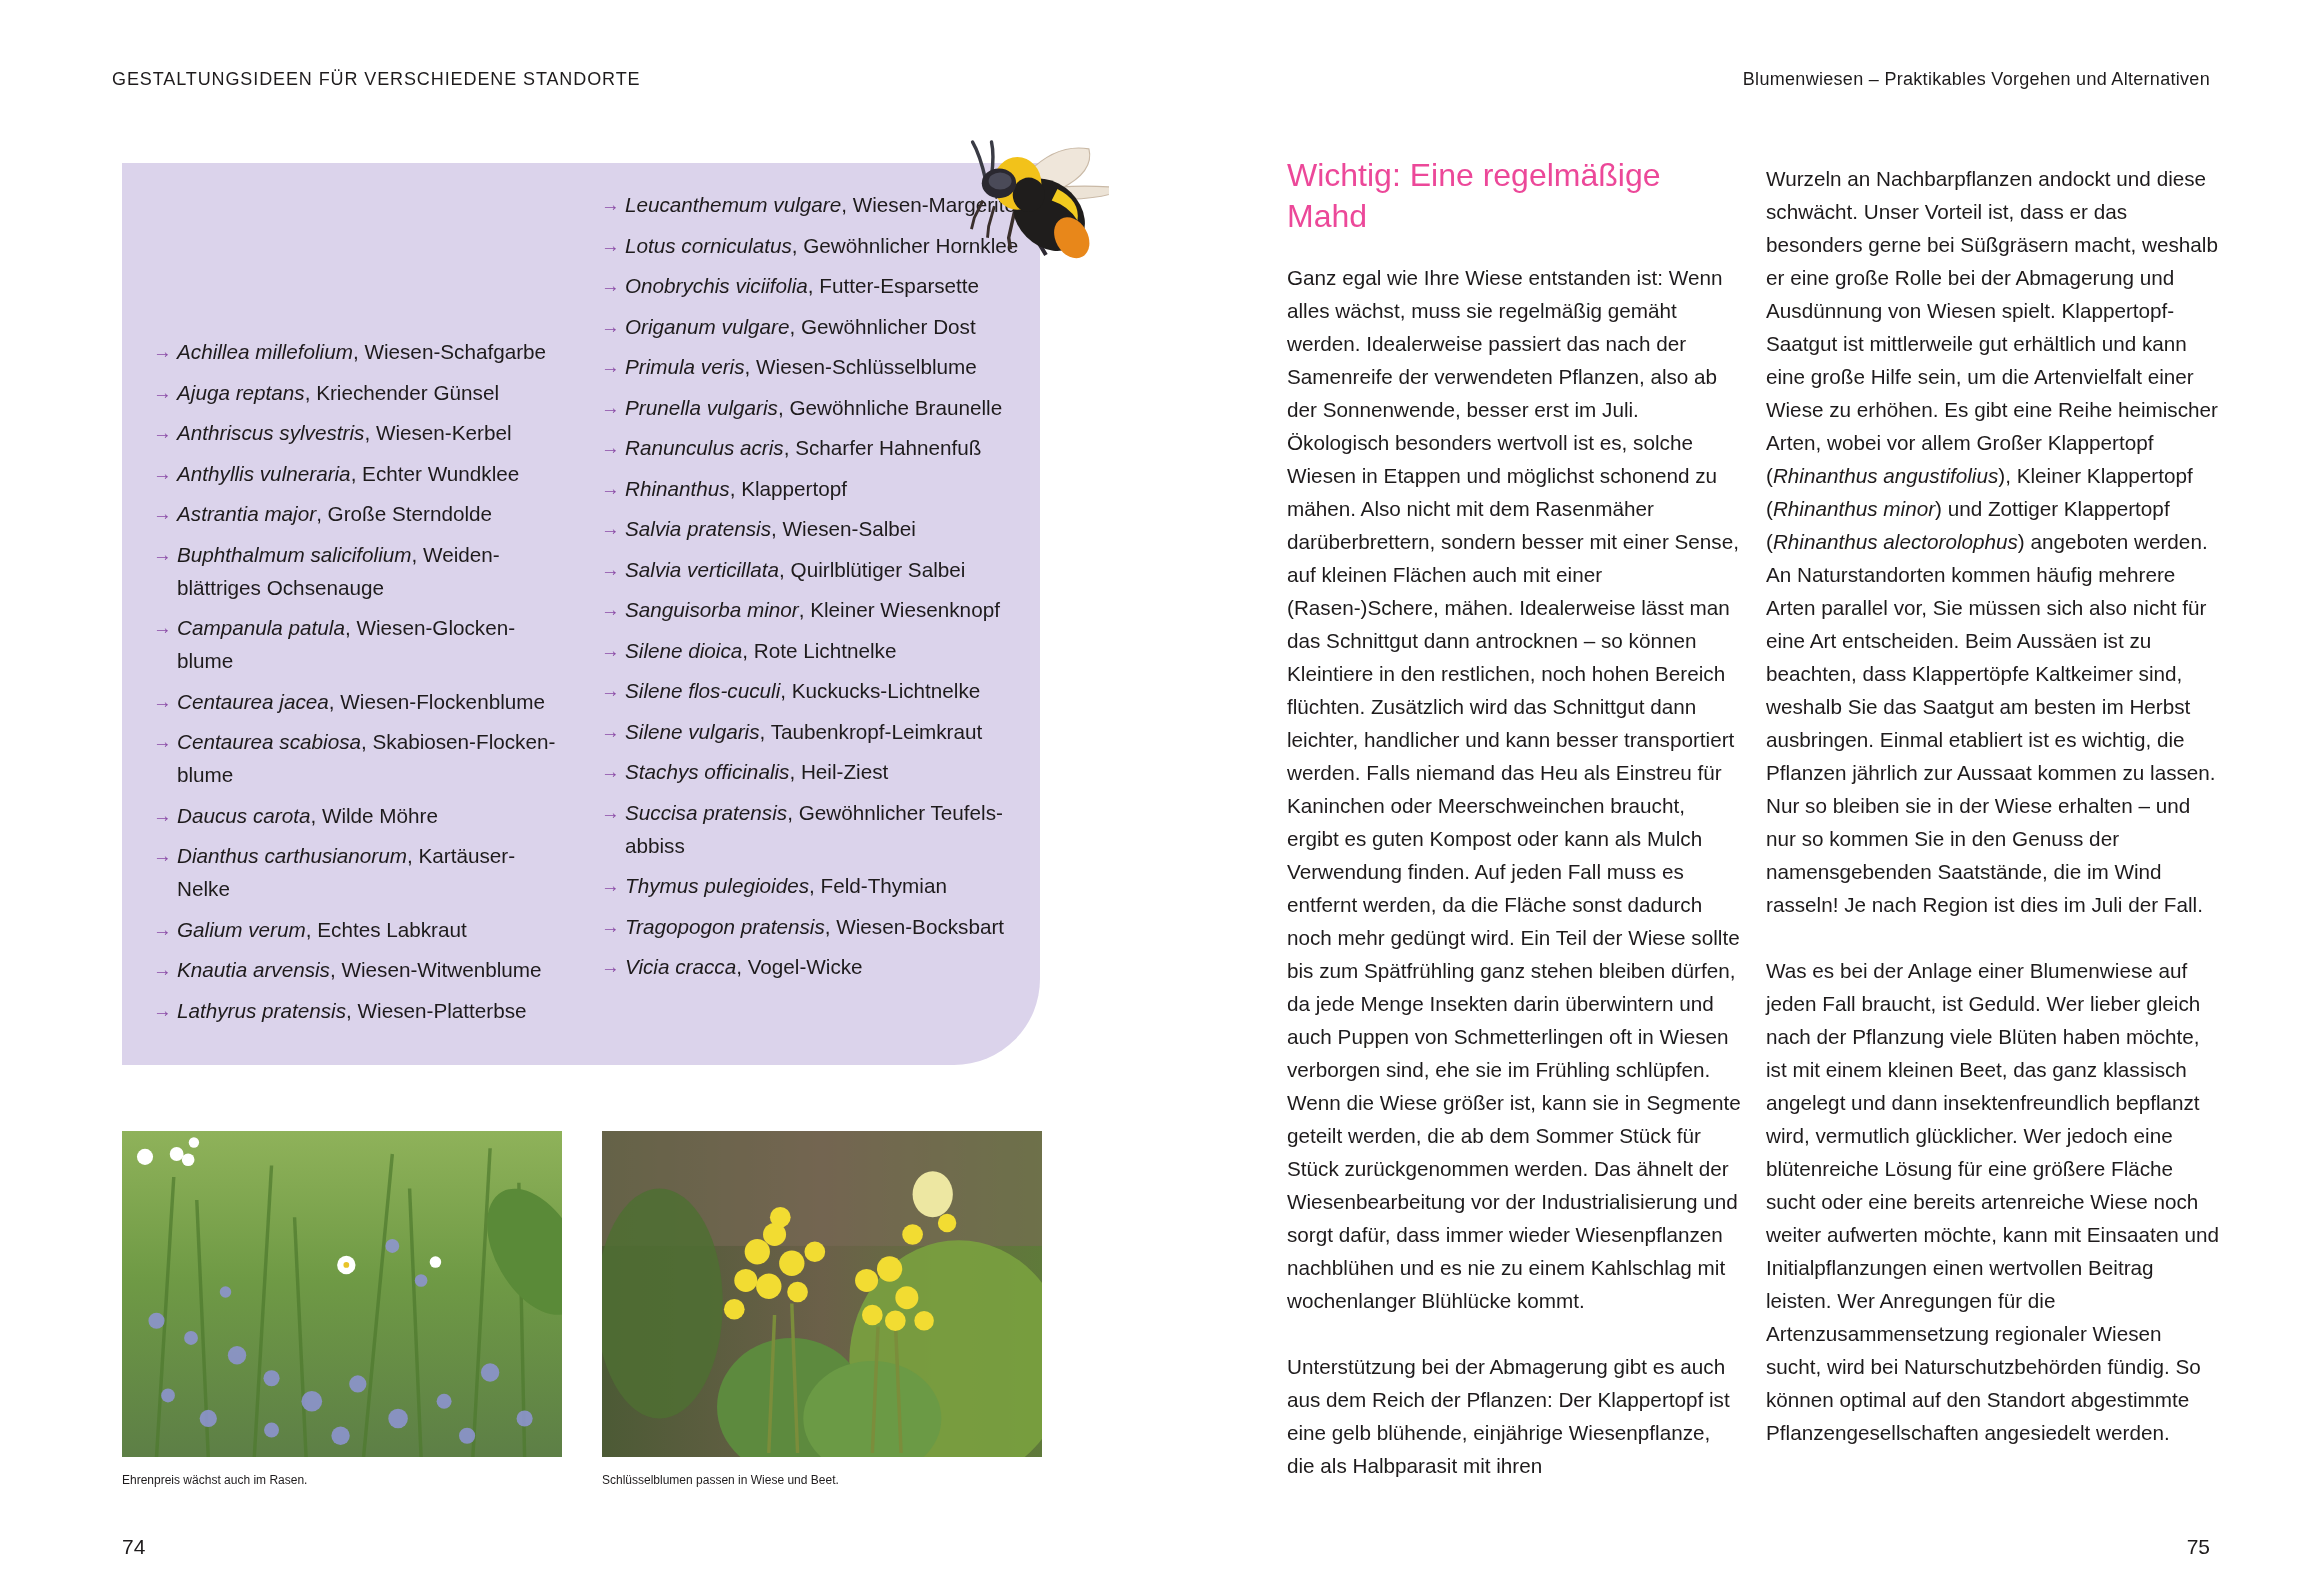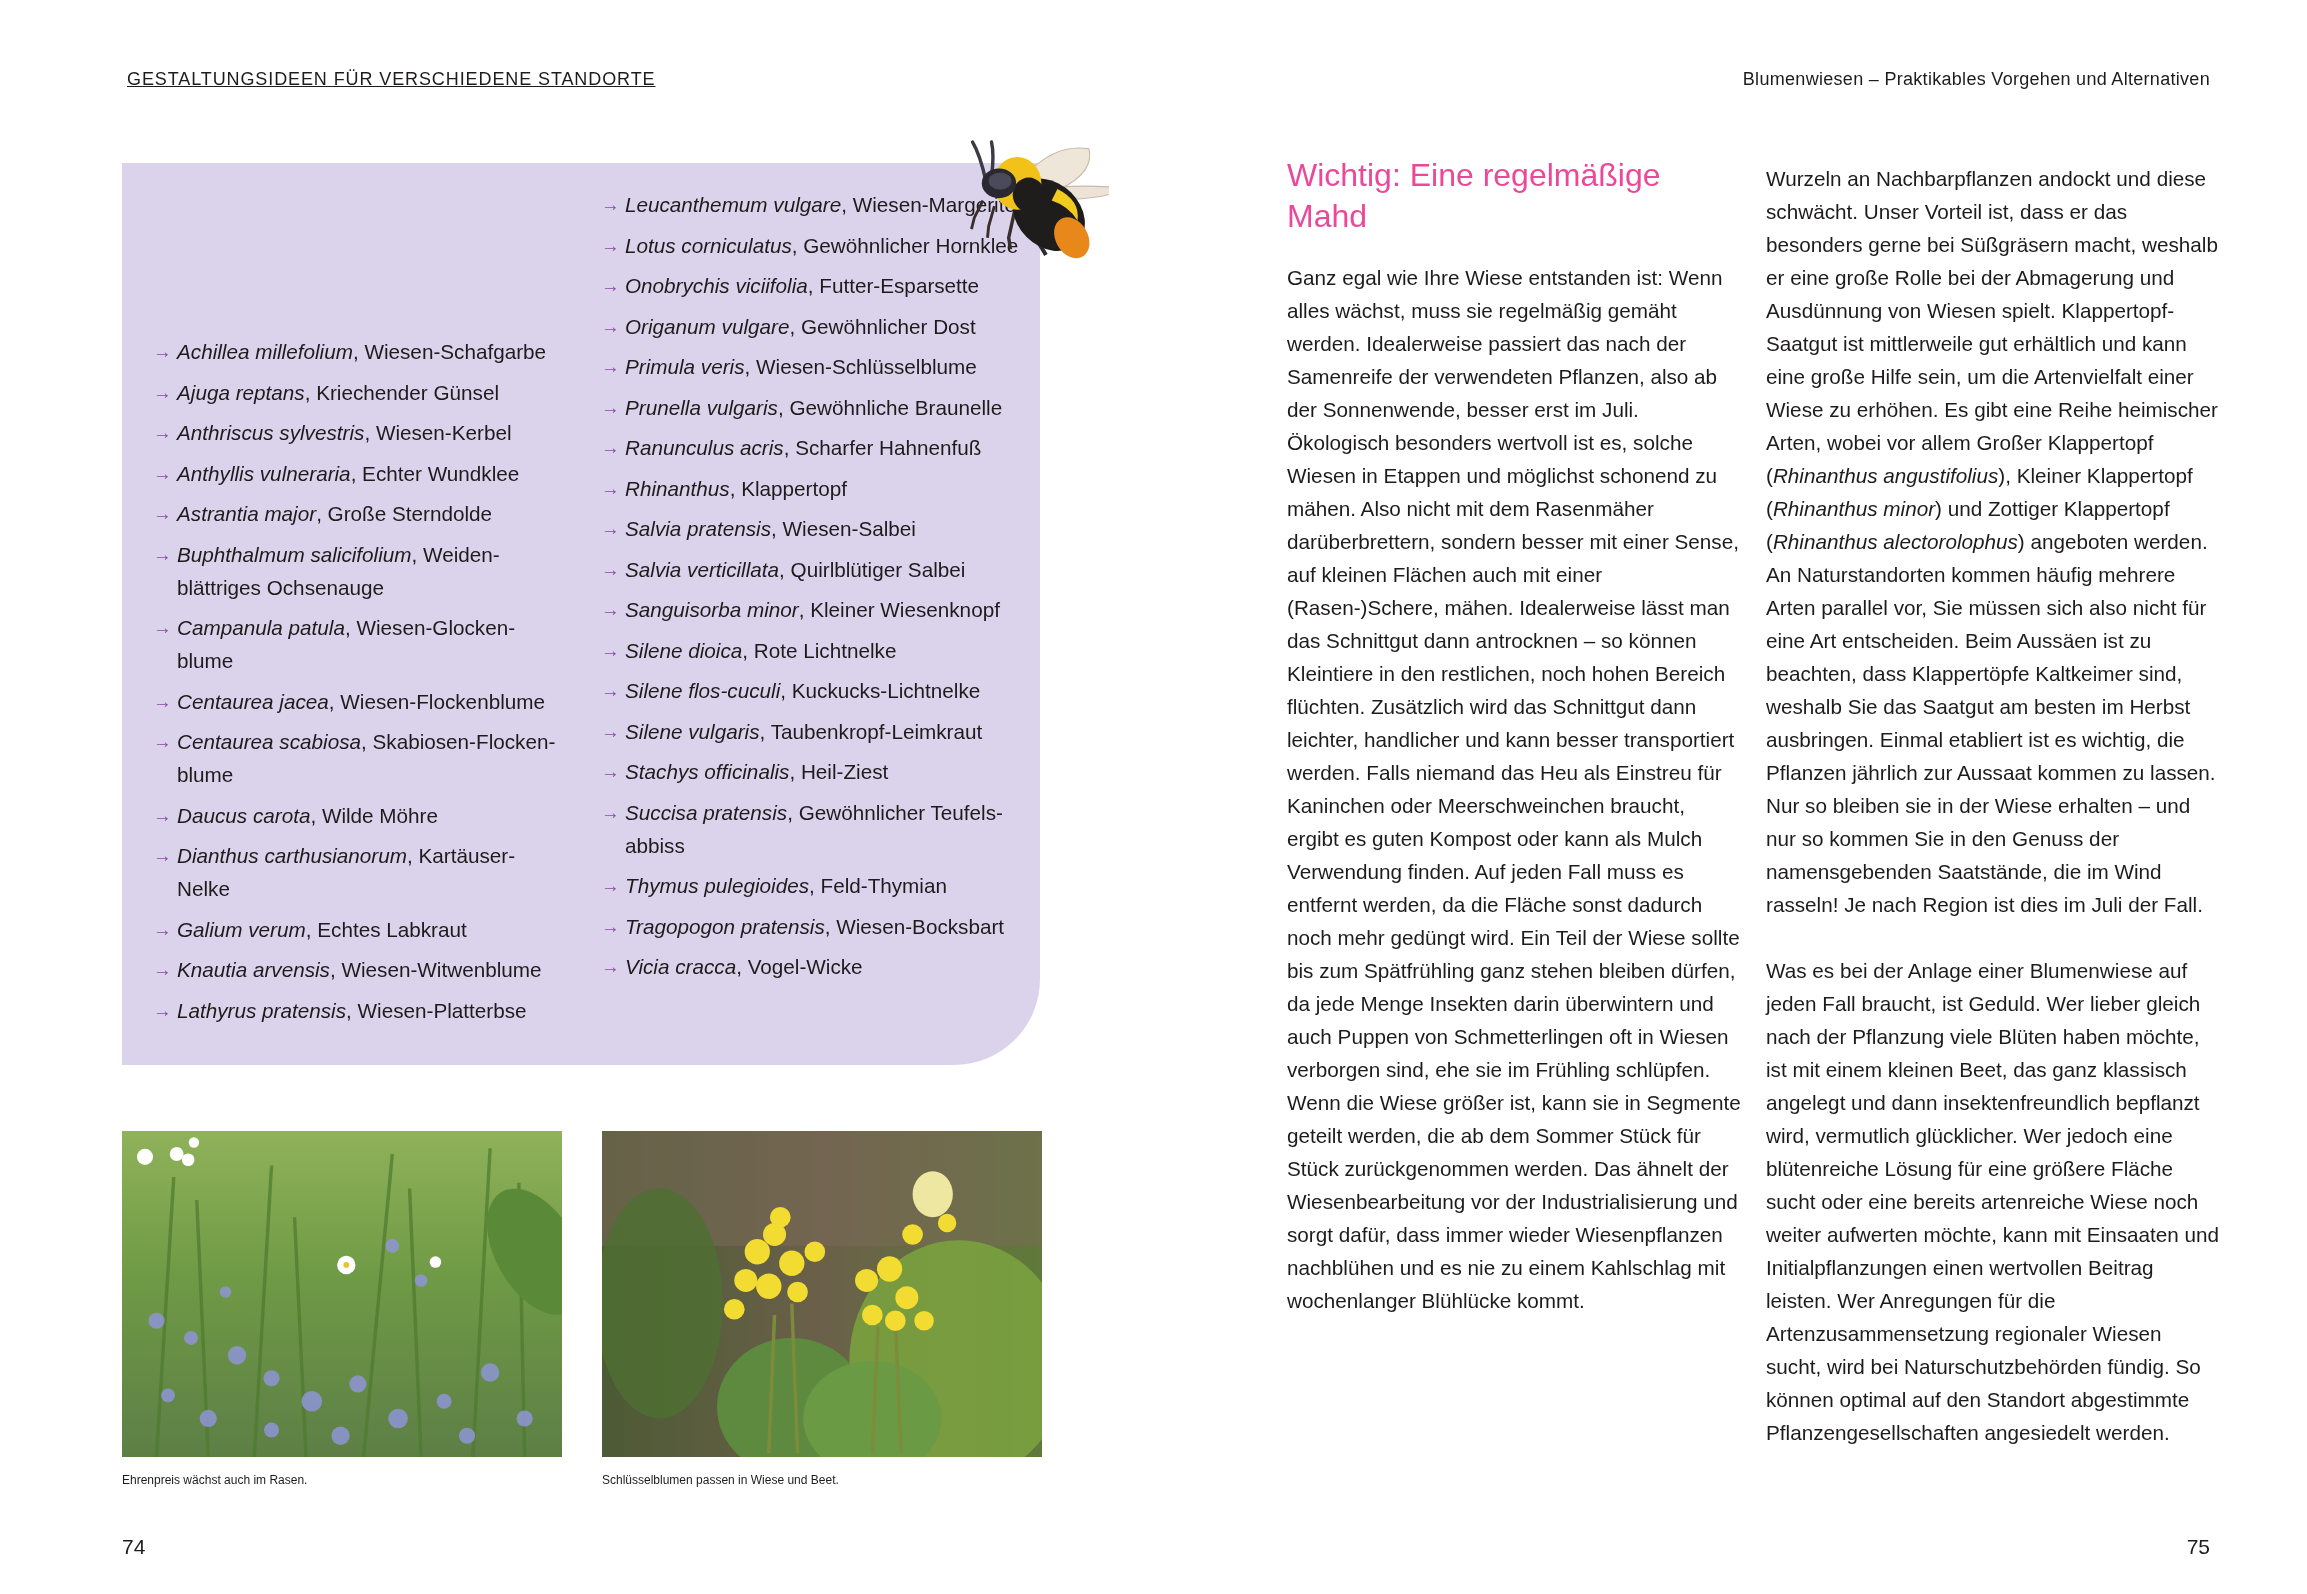--- a/index.html
+++ b/index.html
@@ -1,20 +1,20 @@
 <!DOCTYPE html>
 <html style="font-size:9.2px"><head>
 <meta charset="utf-8">
 <style>
   * { margin: 0; padding: 0; box-sizing: border-box; }
   html, body { width: 2307px; height: 1595px; background: #ffffff; overflow: hidden; }
   body { position: relative; font-family: "Liberation Sans", "DejaVu Sans", sans-serif; color: #1e1b1c; }
 
   .running-head { position: absolute; top: 69px; font-size: 18px; letter-spacing: 0.3px; color: #1e1b1c; white-space: nowrap; }
-  .running-head.left { left: 127px; text-transform: uppercase; letter-spacing: 0.9px; text-decoration: underline; }
+  .running-head.left { left: 112px; text-transform: uppercase; letter-spacing: 0.9px; }
   .running-head.right { right: 97px; }
 
   .page-number { position: absolute; top: 1535px; font-size: 21px; color: #1e1b1c; }
   .page-number.left { left: 122px; }
   .page-number.right { right: 97px; }
 
   
   .plant-box { position: absolute; left: 122px; top: 163px; width: 918px; height: 902px;
                background: #dbd3eb; border-bottom-right-radius: 86px; }
   .plant-box-title { position: absolute; left: 30px; top: 29px; width: 414px;
@@ -223,20 +223,21 @@
 <div class="caption right">Schlüsselblumen passen in Wiese und Beet.</div>
 
 <div class="page-number left">74</div>
 
 <div class="running-head right">Blumenwiesen – Praktikables  Vorgehen und Alternativen</div>
 
 <h1 class="article-title">Wichtig: Eine regelmäßige Mahd</h1>
 
 <div class="text-col col1">
   <p>Ganz egal wie Ihre Wiese entstanden ist: Wenn alles wächst, muss sie regelmäßig gemäht werden. Idealerweise passiert das nach der Samenreife der verwendeten Pflanzen, also ab der Sonnenwende, besser erst im Juli. Ökologisch besonders wertvoll ist es, solche Wiesen in Etappen und möglichst schonend zu mähen. Also nicht mit dem Rasenmäher darüberbrettern, sondern besser mit einer Sense, auf kleinen Flächen auch mit einer (Rasen-)Schere, mähen. Idealerweise lässt man das Schnittgut dann antrocknen – so können Kleintiere in den restlichen, noch hohen Bereich flüchten. Zusätzlich wird das Schnittgut dann leichter, handlicher und kann besser transportiert werden. Falls niemand das Heu als Einstreu für Kaninchen oder Meerschweinchen braucht, ergibt es guten Kompost oder kann als Mulch Verwendung finden. Auf jeden Fall muss es entfernt werden, da die Fläche sonst dadurch noch mehr gedüngt wird. Ein Teil der Wiese sollte bis zum Spätfrühling ganz stehen bleiben dürfen, da jede Menge Insekten darin überwintern und auch Puppen von Schmetterlingen oft in Wiesen verborgen sind, ehe sie im Frühling schlüpfen. Wenn die Wiese größer ist, kann sie in Segmente geteilt werden, die ab dem Sommer Stück für Stück zurückgenommen werden. Das ähnelt der Wiesenbearbeitung vor der Industrialisierung und sorgt dafür, dass immer wieder Wiesenpflanzen nachblühen und es nie zu einem Kahlschlag mit wochenlanger Blühlücke kommt.</p>
+  <p>Unterstützung bei der Abmagerung gibt es auch aus dem Reich der Pflanzen: Der Klappertopf ist eine gelb blühende, einjährige Wiesenpflanze, die als Halbparasit mit ihren</p>
 </div>
 
 <div class="text-col col2">
   <p><span>Wurzeln an Nachbarpflanzen andockt und diese schwächt. Unser Vorteil ist, dass er das besonders gerne bei Süßgräsern macht, weshalb er eine große Rolle bei der Abmagerung und Ausdünnung von Wiesen spielt. Klappertopf-Saatgut ist mittlerweile gut erhältlich und kann eine große Hilfe sein, um die Artenvielfalt einer Wiese zu erhöhen. Es gibt eine Reihe heimischer Arten, wobei vor allem Großer Klappertopf (</span><em>Rhinanthus angustifolius</em><span>), Kleiner Klappertopf (</span><em>Rhinanthus minor</em><span>) und Zottiger Klappertopf (</span><em>Rhinanthus alectorolophus</em><span>) angeboten werden. An Naturstandorten kommen häufig mehrere Arten parallel vor, Sie müssen sich also nicht für eine Art entscheiden. Beim Aussäen ist zu beachten, dass Klappertöpfe Kaltkeimer sind, weshalb Sie das Saatgut am besten im Herbst ausbringen. Einmal etabliert ist es wichtig, die Pflanzen jährlich zur Aussaat kommen zu lassen. Nur so bleiben sie in der Wiese erhalten – und nur so kommen Sie in den Genuss der namensgebenden Saatstände, die im Wind rasseln! Je nach Region ist dies im Juli der Fall.</span></p>
   <p>Was es bei der Anlage einer Blumenwiese auf jeden Fall braucht, ist Geduld. Wer lieber gleich nach der Pflanzung viele Blüten haben möchte, ist mit einem kleinen Beet, das ganz klassisch angelegt und dann insektenfreundlich bepflanzt wird, vermutlich glücklicher. Wer jedoch eine blütenreiche Lösung für eine größere Fläche sucht oder eine bereits artenreiche Wiese noch weiter aufwerten möchte, kann mit Einsaaten und Initialpflanzungen einen wertvollen Beitrag leisten. Wer Anregungen für die Artenzusammensetzung regionaler Wiesen sucht, wird bei Naturschutzbehörden fündig. So können optimal auf den Standort abgestimmte Pflanzengesellschaften angesiedelt werden.</p>
 </div>
 
 <div class="page-number right">75</div>
 
 

